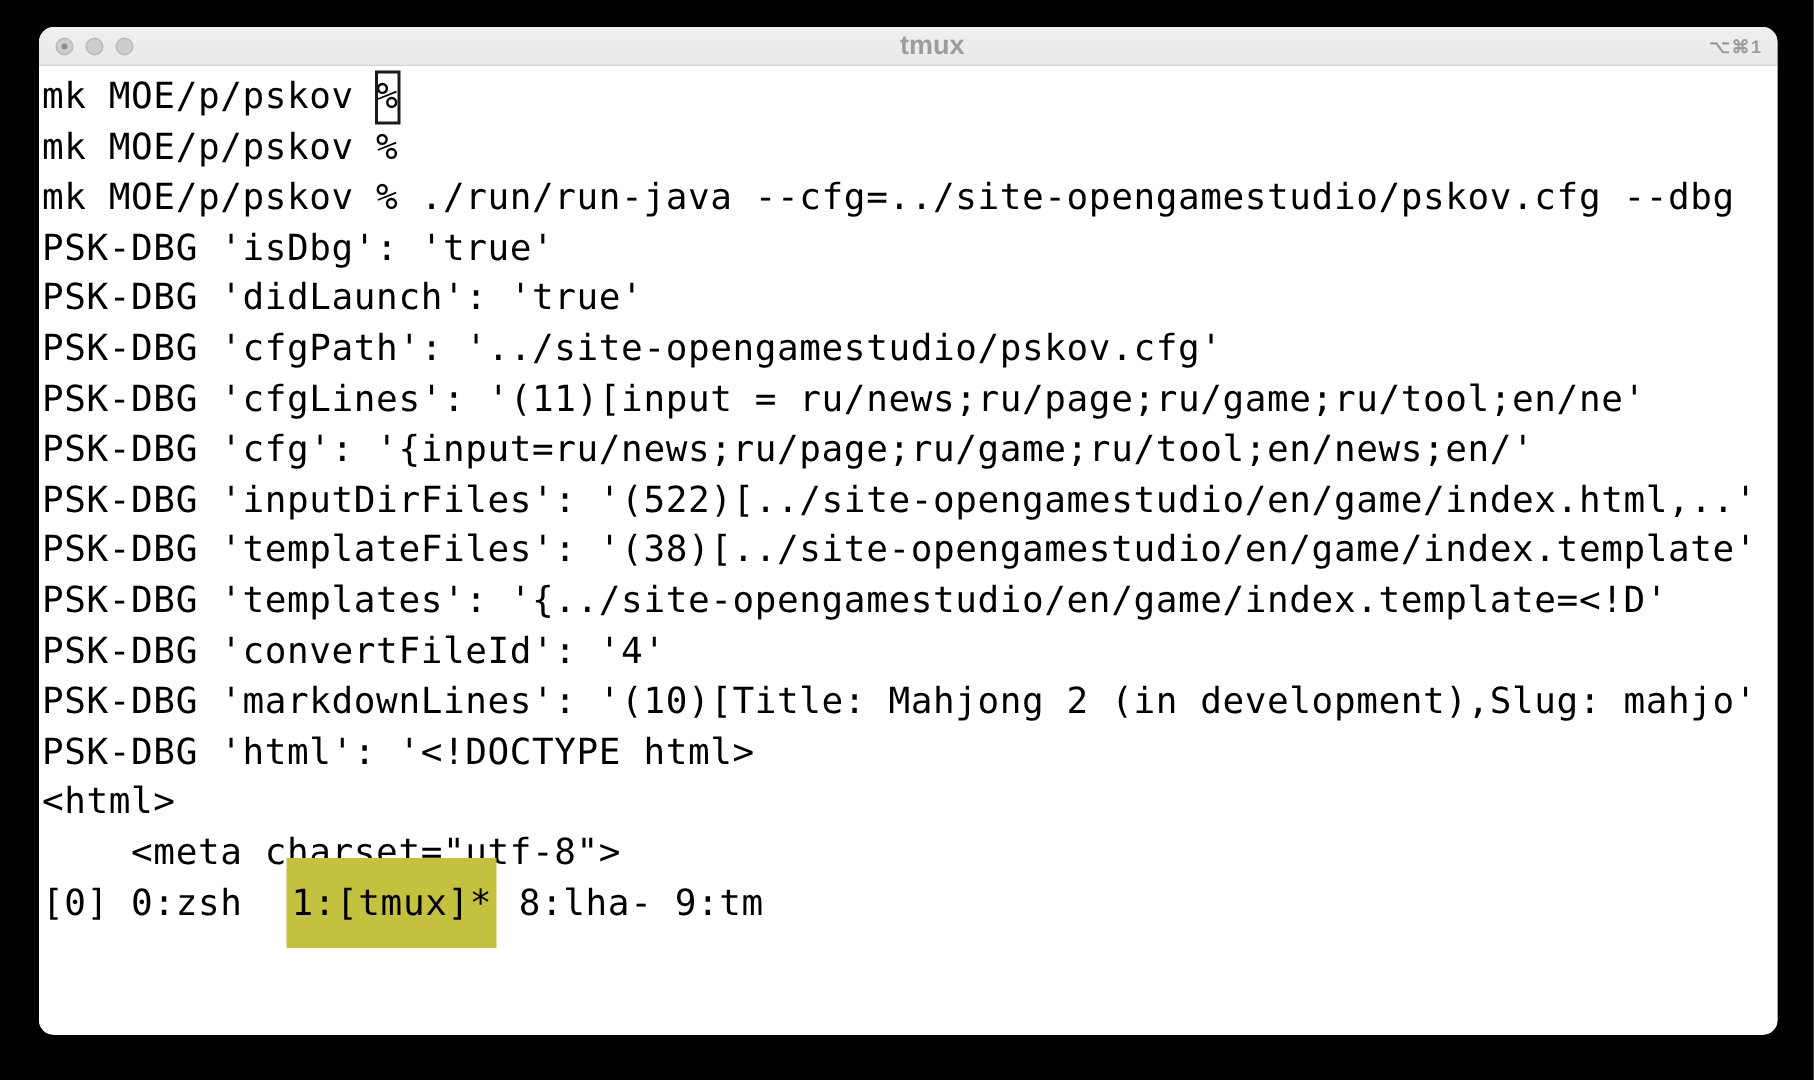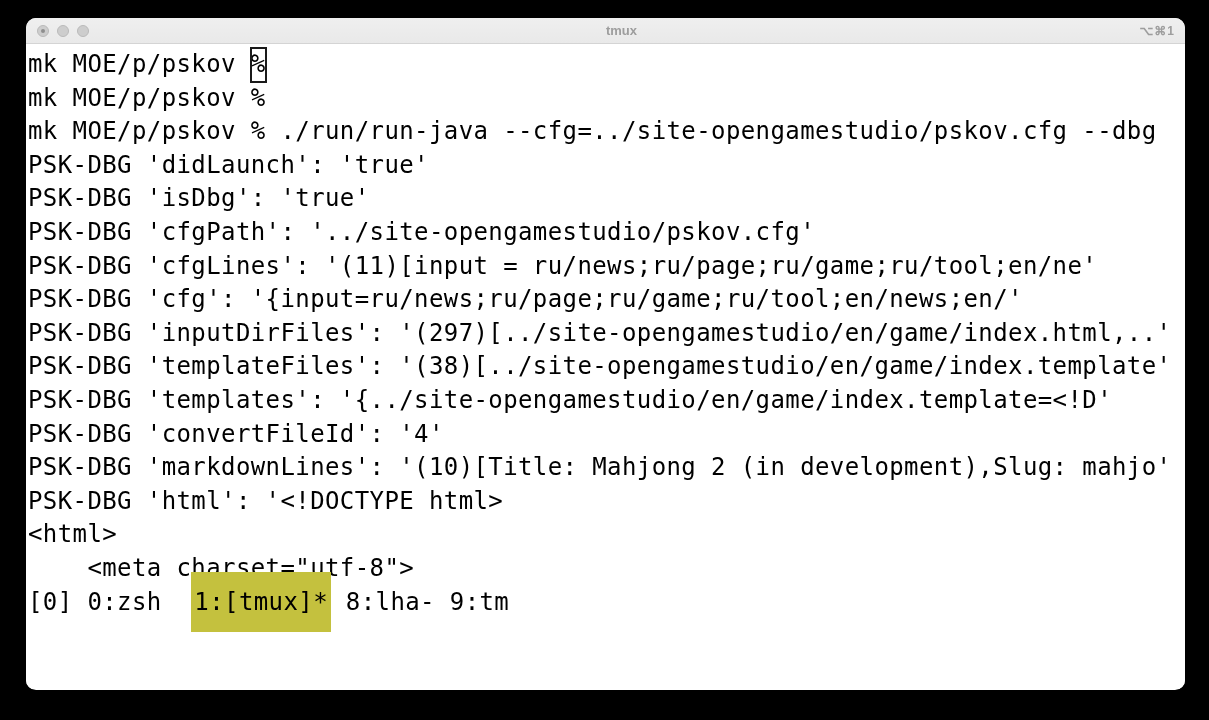--- a/index.html
+++ b/index.html
@@ -41,21 +41,21 @@
     justify-content: center;
   }
   .tl .dot {
     width: 4px; height: 4px;
     border-radius: 50%;
     background: #8e8e8e;
   }
   .titlebar .title {
     flex: 1;
     text-align: center;
-    font-size: 13px;
+    font-size: 18px;
     font-weight: 700;
     color: #9d9d9d;
     margin-left: 32px;
   }
   .titlebar .shortcut {
     position: absolute;
     right: 10px; top: 0; bottom: 0;
     display: flex;
     align-items: center;
     font-size: 12px;
@@ -118,26 +118,26 @@
     <div class="shortcut">⌥⌘1</div>
   </div>
 
   <div class="terminal">
 
     <div class="line"><span>mk MOE/p/pskov </span><span class="cursor">%</span></div>
 
     <div id="lines">
         <div class="line">mk MOE/p/pskov %</div>
         <div class="line">mk MOE/p/pskov % ./run/run-java --cfg=../site-opengamestudio/pskov.cfg --dbg</div>
+        <div class="line">PSK-DBG 'isDbg': 'true'</div>
         <div class="line">PSK-DBG 'didLaunch': 'true'</div>
-        <div class="line">PSK-DBG 'isDbg': 'true'</div>
         <div class="line">PSK-DBG 'cfgPath': '../site-opengamestudio/pskov.cfg'</div>
         <div class="line">PSK-DBG 'cfgLines': '(11)[input = ru/news;ru/page;ru/game;ru/tool;en/ne'</div>
         <div class="line">PSK-DBG 'cfg': '{input=ru/news;ru/page;ru/game;ru/tool;en/news;en/'</div>
-        <div class="line">PSK-DBG 'inputDirFiles': '(297)[../site-opengamestudio/en/game/index.html,..'</div>
+        <div class="line">PSK-DBG 'inputDirFiles': '(522)[../site-opengamestudio/en/game/index.html,..'</div>
         <div class="line">PSK-DBG 'templateFiles': '(38)[../site-opengamestudio/en/game/index.template'</div>
         <div class="line">PSK-DBG 'templates': '{../site-opengamestudio/en/game/index.template=&lt;!D'</div>
         <div class="line">PSK-DBG 'convertFileId': '4'</div>
         <div class="line">PSK-DBG 'markdownLines': '(10)[Title: Mahjong 2 (in development),Slug: mahjo'</div>
         <div class="line">PSK-DBG 'html': '&lt;!DOCTYPE html&gt;</div>
         <div class="line">&lt;html&gt;</div>
         <div class="line">    &lt;meta charset="utf-8"&gt;</div>
       </div>
 
     <div class="line"><span>[0] 0:zsh  </span><span class="status-current">1:[tmux]*</span><span> 8:lha- 9:tm</span></div>

